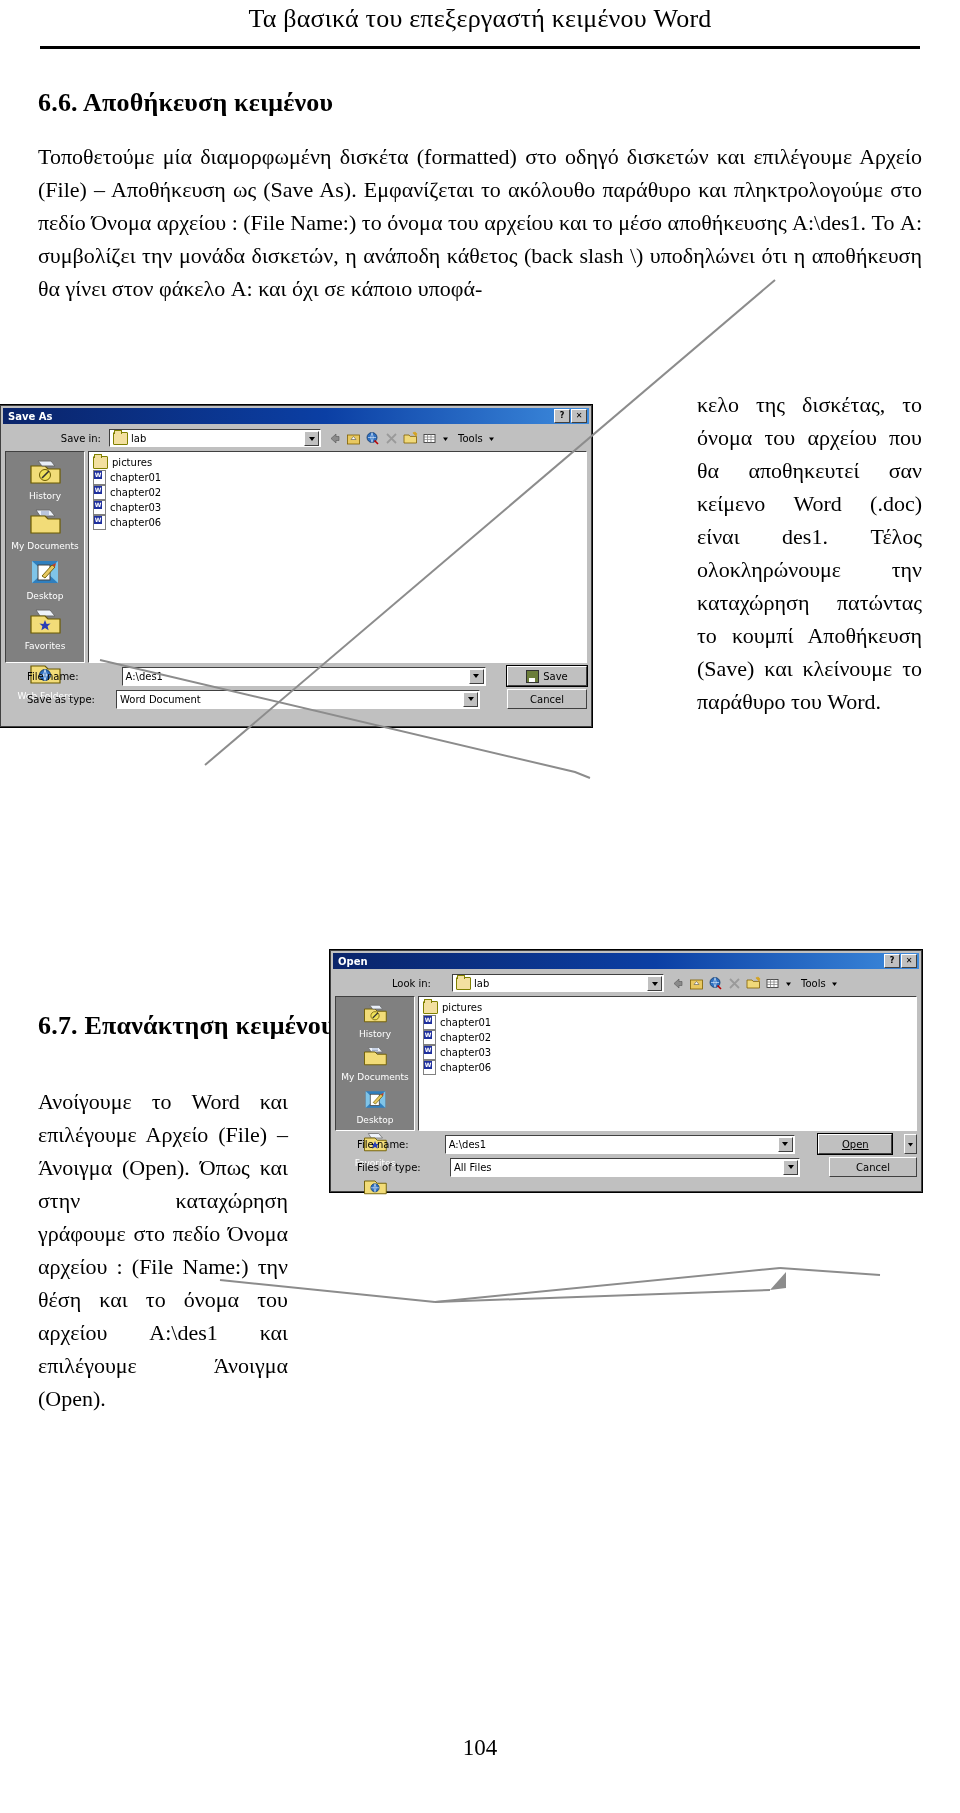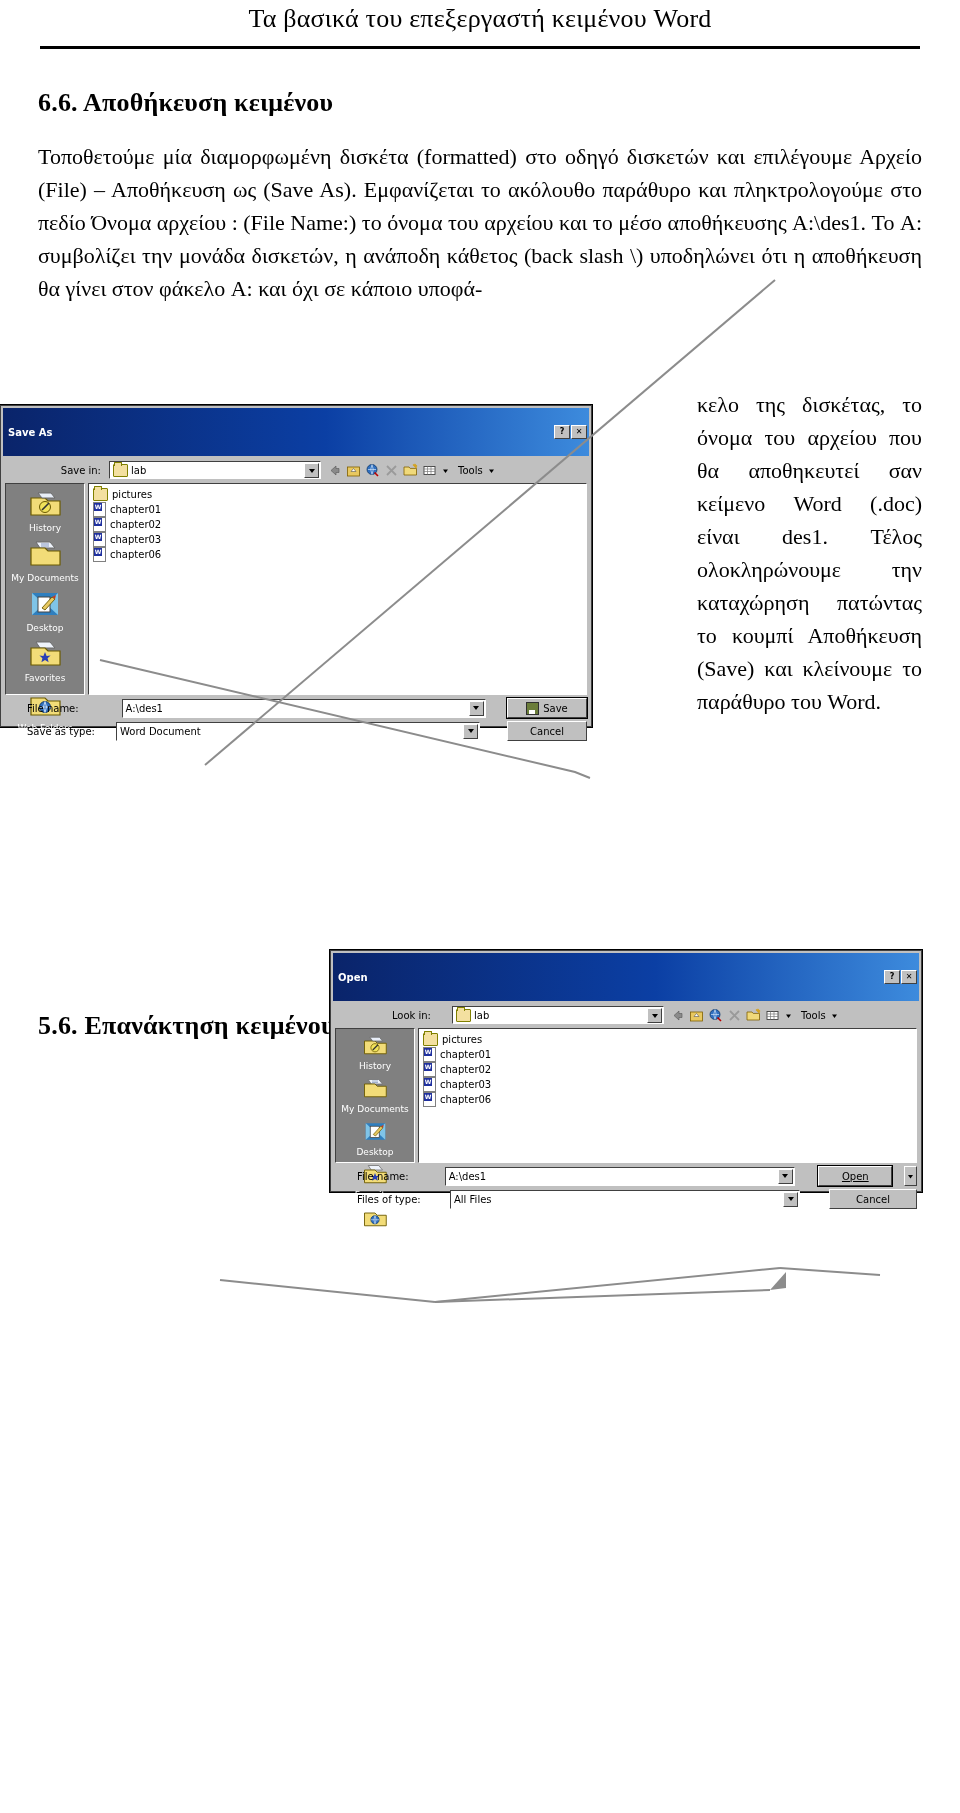--- a/index.html
+++ b/index.html
@@ -55,21 +55,21 @@
   .dlg{
     position:absolute;background:#c0c0c0;
     border:1px solid #404040;
     box-shadow:0 0 0 1px #000;
     font-family:"DejaVu Sans","Liberation Sans",sans-serif;
     color:#000;
   }
   .dlg .titlebar{
     height:16px;margin:2px 2px 0 2px;
     background:linear-gradient(to right,#0a246a 0%,#0b3fa4 55%,#3d8bdd 100%);
-    display:flex;align-items:center;padding:16px 2px;
+    display:flex;align-items:center;padding:0 2px;
   }
   .dlg .title{
     color:#fff;font-size:10px;font-weight:bold;padding-left:3px;
     white-space:nowrap;
   }
   .dlg .tbtns{margin-left:auto;display:flex;gap:1px;}
   .dlg .tbtn{
     width:14px;height:12px;background:#c0c0c0;
     border-top:1px solid #fff;border-left:1px solid #fff;
     border-right:1px solid #404040;border-bottom:1px solid #404040;
@@ -354,21 +354,22 @@
         <span>Cancel</span>
       </span>
     </div>
   </div>
 
   <svg class="leader" style="left:0;top:260px;width:800px;height:560px;">
     <path d="M775 20 L205 505" stroke="#8c8c8c" stroke-width="2" fill="none"></path>
     <path d="M100 400 L575 512 L590 518" stroke="#8c8c8c" stroke-width="2" fill="none"></path>
   </svg>
 
-  <div class="h2" id="sec67">5.6. Επανάκτηση κειμένου</div>
+  <div class="h2" id="sec67">6.7. Επανάκτηση κειμένου</div>
+  <div id="p2">Ανοίγουμε το Word και επιλέγουμε Αρχείο (File) – Άνοιγμα (Open). Όπως και στην καταχώρηση γράφουμε στο πεδίο Όνομα αρχείου : (File Name:) την θέση και το όνομα του αρχείου A:\des1 και επιλέγουμε Άνοιγμα (Open).</div>
 
   <div class="dlg" id="opendlg" style="left:330px;top:950px;width:590px;height:240px;">
 
     <div class="titlebar">
       <span class="title">Open</span>
       <span class="tbtns">
         <span class="tbtn">?</span>
         <span class="tbtn">✕</span>
       </span>
     </div>
@@ -553,14 +554,15 @@
   </div>
 
   <svg class="leader" style="left:180px;top:1040px;width:780px;height:300px;">
     <path d="M40 240 L255 262" stroke="#8c8c8c" stroke-width="2" fill="none"></path>
     <path d="M255 262 L600 228" stroke="#8c8c8c" stroke-width="2" fill="none"></path>
     <path d="M255 262 L590 250" stroke="#8c8c8c" stroke-width="2" fill="none"></path>
     <path d="M600 228 L700 235" stroke="#8c8c8c" stroke-width="2" fill="none"></path>
     <path d="M590 250 L606 232 L606 248 Z" fill="#8c8c8c"></path>
   </svg>
 
+  <div class="pageno">104</div>
 
 </div>
 
 </body></html>

